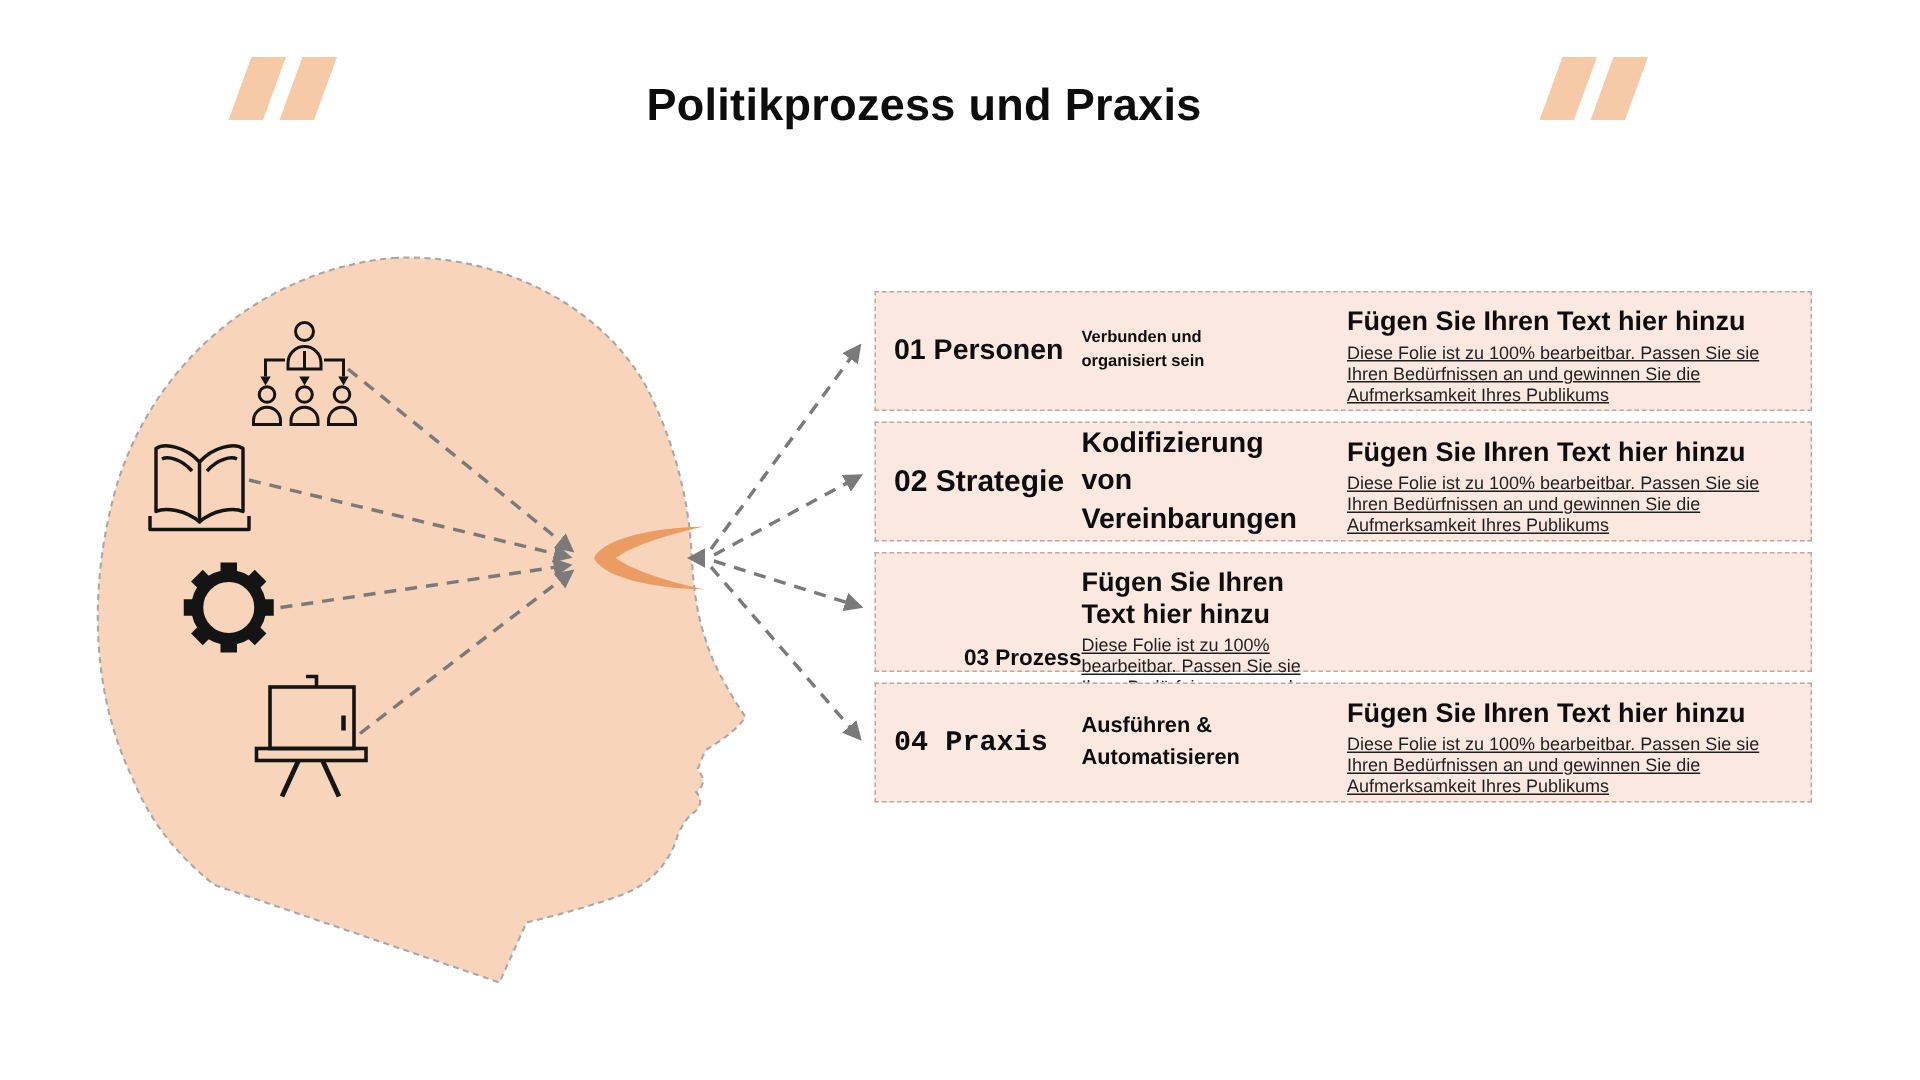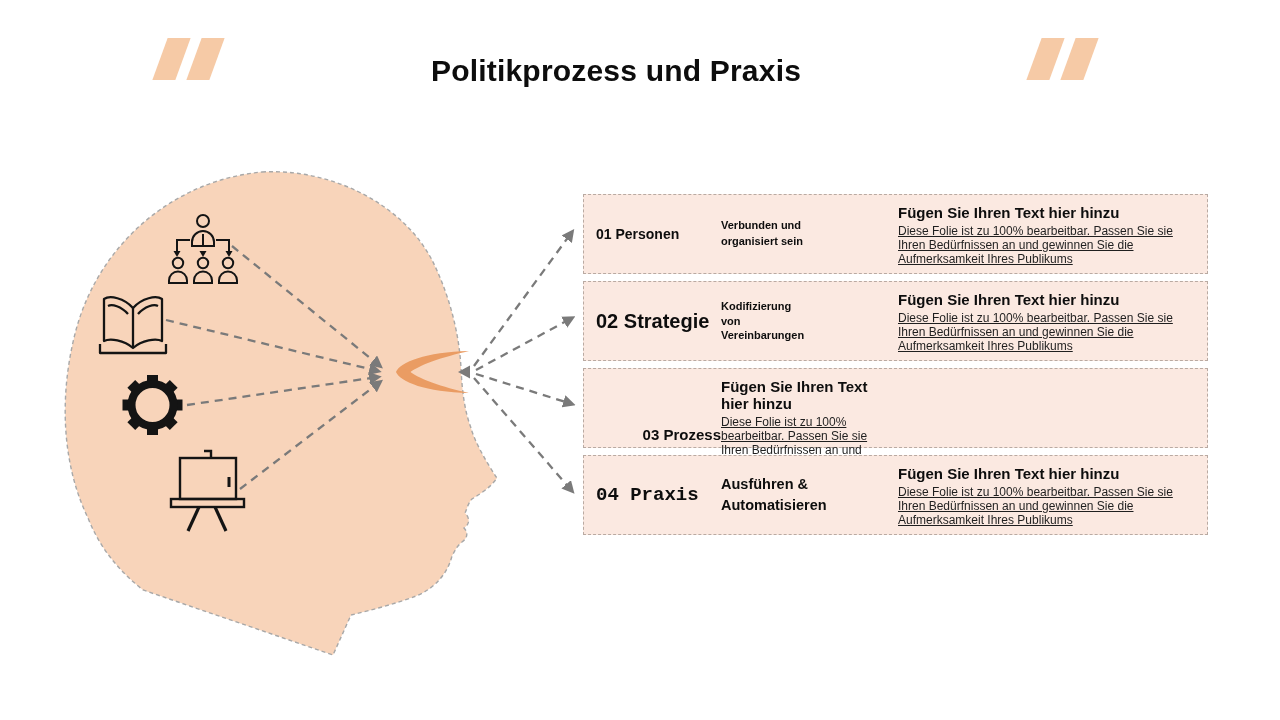--- a/index.html
+++ b/index.html
@@ -31,34 +31,34 @@
     position:absolute;left:0;width:625px;height:80px;
     background:#fbe9e1;border:1px dashed #b9aaa2;box-sizing:border-box;
     display:grid;grid-template-columns:125px 177px 1fr;
     padding-left:12px;
   }
   .row:nth-child(1){top:0;}
   .row:nth-child(2){top:87px;}
   .row:nth-child(3){top:174px;}
   .row:nth-child(4){top:261px;}
   .cell-label{align-self:center;font-weight:700;color:#0d0d0d;}
-  .row:nth-child(1) .cell-label{font-size:14px;}
+  .row:nth-child(1) .cell-label{font-size:19px;}
   .row:nth-child(2) .cell-label{font-size:20px;}
   .row:nth-child(3) .cell-label{font-size:15px;text-align:right;}
   .row:nth-child(4) .cell-label{font-size:19px;font-family:Liberation Mono, monospace;}
   .cell-statement{
     align-self:center;font-weight:700;color:#0d0d0d;
     white-space:pre-line;line-height:1.42;padding-right:8px;
   }
   .row:nth-child(1) .cell-statement{font-size:11px;}
-  .row:nth-child(2) .cell-statement{font-size:11px;line-height:1.35;}
+  .row:nth-child(2) .cell-statement{font-size:19px;line-height:1.35;}
   .row:nth-child(3) .cell-statement{font-size:17.5px;line-height:1.62;}
   .row:nth-child(4) .cell-statement{font-size:14.5px;}
   .cell-placeholder{padding:9px 24px 0 0;}
-  .ph-heading{font-size:15px;font-weight:700;color:#0d0d0d;margin:0 0 3px 0;}
+  .ph-heading{font-size:18px;font-weight:700;color:#0d0d0d;margin:0 0 3px 0;}
   .ph-body{font-size:12px;line-height:1.18;color:#1f1f1f;margin:0;text-decoration:underline;}
 </style>
 </head>
 <body>
 
 <div class="quote left">
   <div class="slash"></div>
   <div class="slash"></div>
 </div>
 <div class="quote right">

